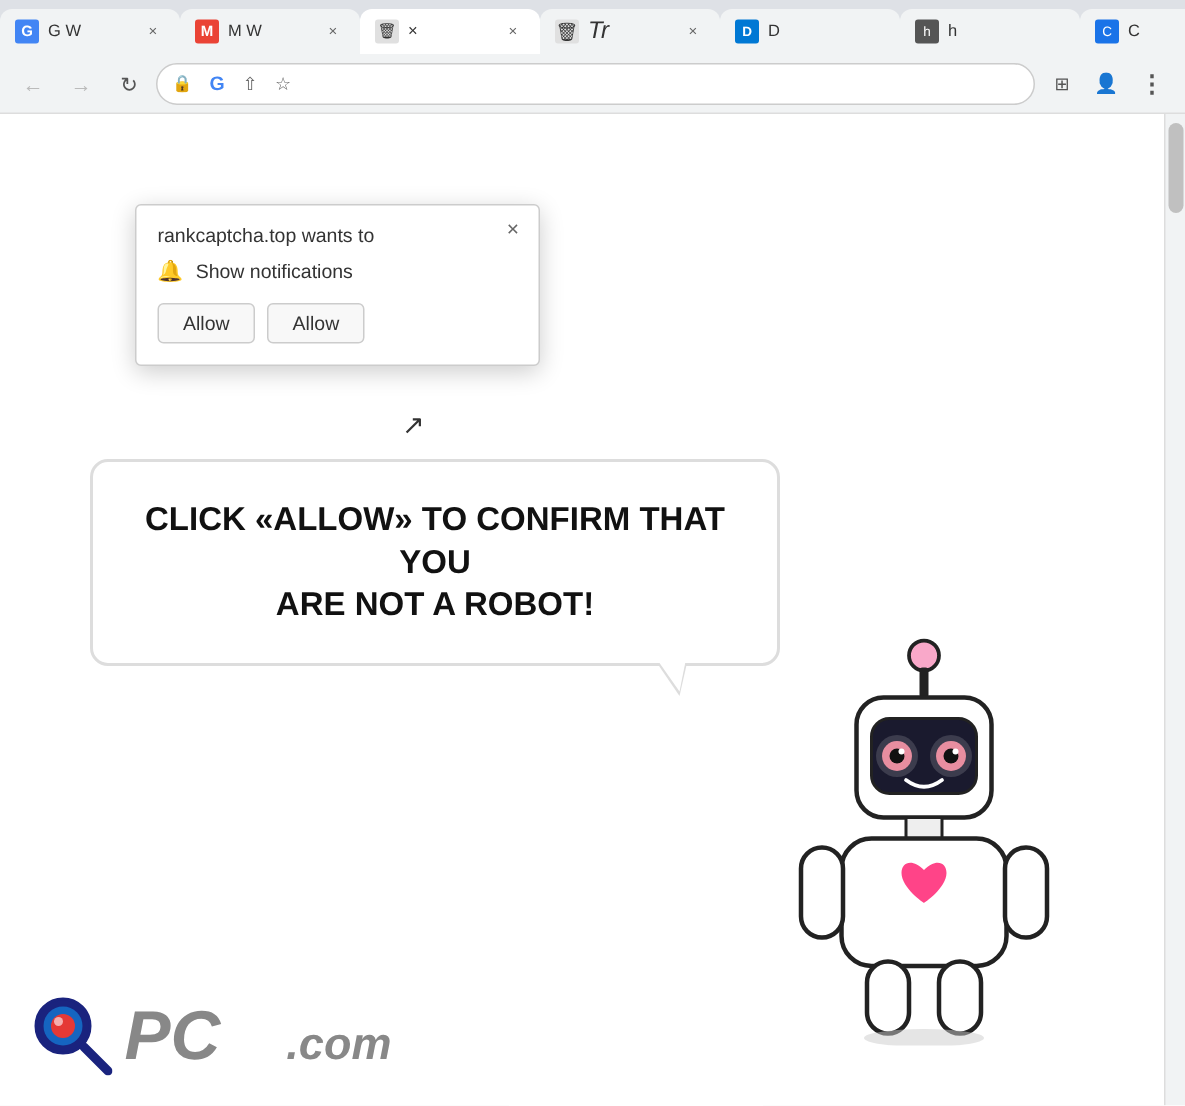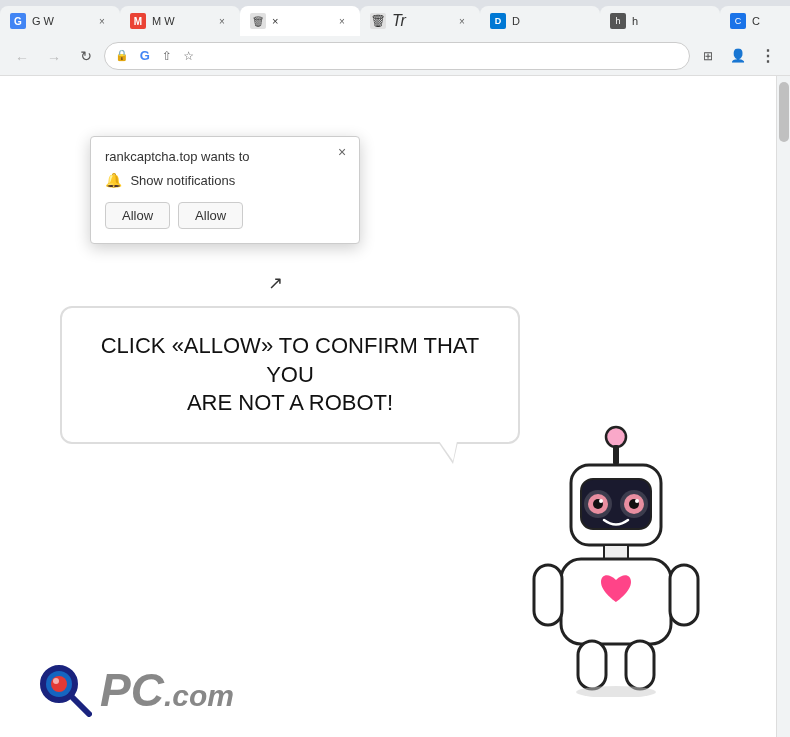--- a/index.html
+++ b/index.html
@@ -149,21 +149,21 @@
     .speech-bubble {
       background: #fff;
       border: 2px solid #ddd;
       border-radius: 12px;
       padding: 24px 30px;
       max-width: 460px;
       position: relative;
     }
     .speech-bubble-text {
       font-size: 22px;
-      font-weight: 400;
+      font-weight: 700;
       color: #111;
       text-align: center;
       line-height: 1.3;
     }
     .speech-bubble::after {
       content: '';
       position: absolute;
       bottom: -22px;
       right: 60px;
       width: 0;
@@ -191,21 +191,21 @@
       bottom: 40px;
       right: 60px;
       width: 200px;
       height: 280px;
     }
 
     
     .pcrisk-logo {
       position: absolute;
       bottom: 20px;
-      left: 37px;
+      left: 20px;
       display: flex;
       align-items: center;
       gap: 8px;
     }
 
     
     .cursor {
       position: absolute;
       top: 196px;
       left: 268px;
@@ -356,21 +356,21 @@
 
           <svg width="55" height="55" viewBox="0 0 55 55" xmlns="http://www.w3.org/2000/svg">
             <circle cx="22" cy="22" r="18" fill="#1a237e" stroke="#1a237e" stroke-width="2"></circle>
             <circle cx="22" cy="22" r="13" fill="#1565c0"></circle>
             <circle cx="22" cy="22" r="8" fill="#e53935"></circle>
             <circle cx="19" cy="19" r="3" fill="#fff" opacity="0.6"></circle>
             <line x1="36" y1="36" x2="52" y2="52" stroke="#1a237e" stroke-width="6" stroke-linecap="round"></line>
           </svg>
           <div style="display:flex;align-items:baseline;gap:0;">
             <span style="font-size:46px;font-weight:900;font-style:italic;color:#888;">PC</span>
-              <span style="font-size:30px;font-weight:700;font-style:italic;color:#888;">.com</span>
+              <span style="font-size:30px;font-weight:700;font-style:italic;color:#888;margin-left:44px;">.com</span>
           </div>
         </div>
 
       </div>
     </div>
 
     <div class="scrollbar">
       <div class="scrollbar-thumb"></div>
     </div>
   </div>

